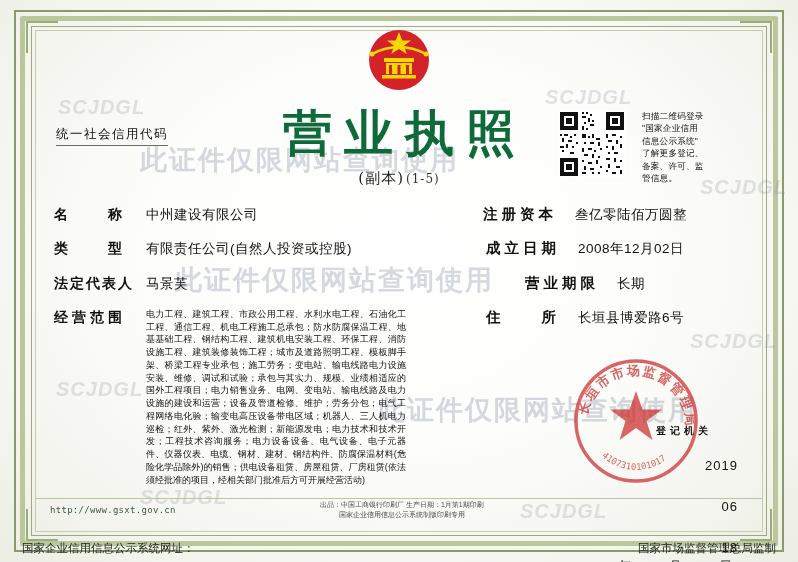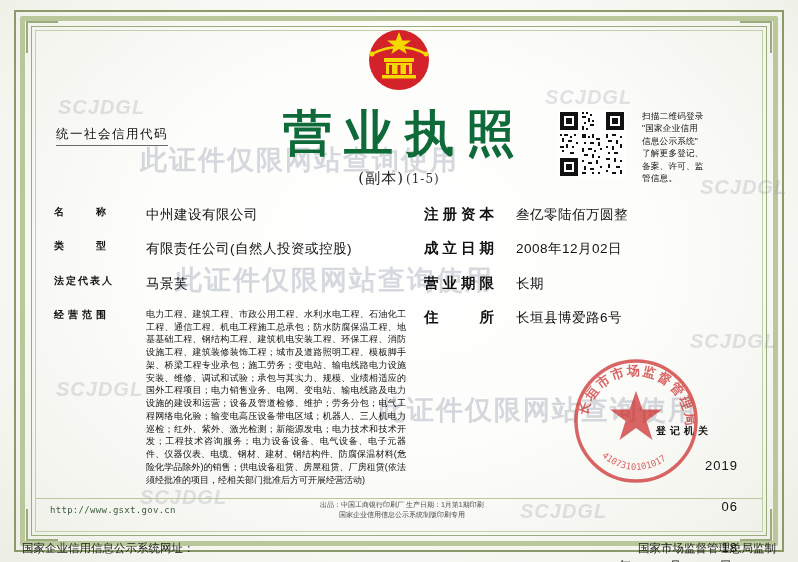--- a/index.html
+++ b/index.html
@@ -150,23 +150,23 @@
     left: 54px;
     top: 205px;
     right: 52px;
   }
   .row {
     display: flex;
     margin-bottom: 14px;
     align-items: flex-start;
   }
   .col-left { width: 370px; display: flex; align-items: flex-start; }
-  .col-right { flex: 1; display: flex; align-items: flex-start; }
+  .col-right { flex: 1; display: flex; align-items: flex-start; justify-content: center; }
   .f-label {
-    font-size: 10px;
+    font-size: 14px;
     font-weight: bold;
     color: #111;
     width: 92px;
     flex: 0 0 92px;
     letter-spacing: 4px;
     line-height: 1.4;
   }
   .f-label.narrow { letter-spacing: 2px; }
   .f-value {
     font-size: 13.5px;

